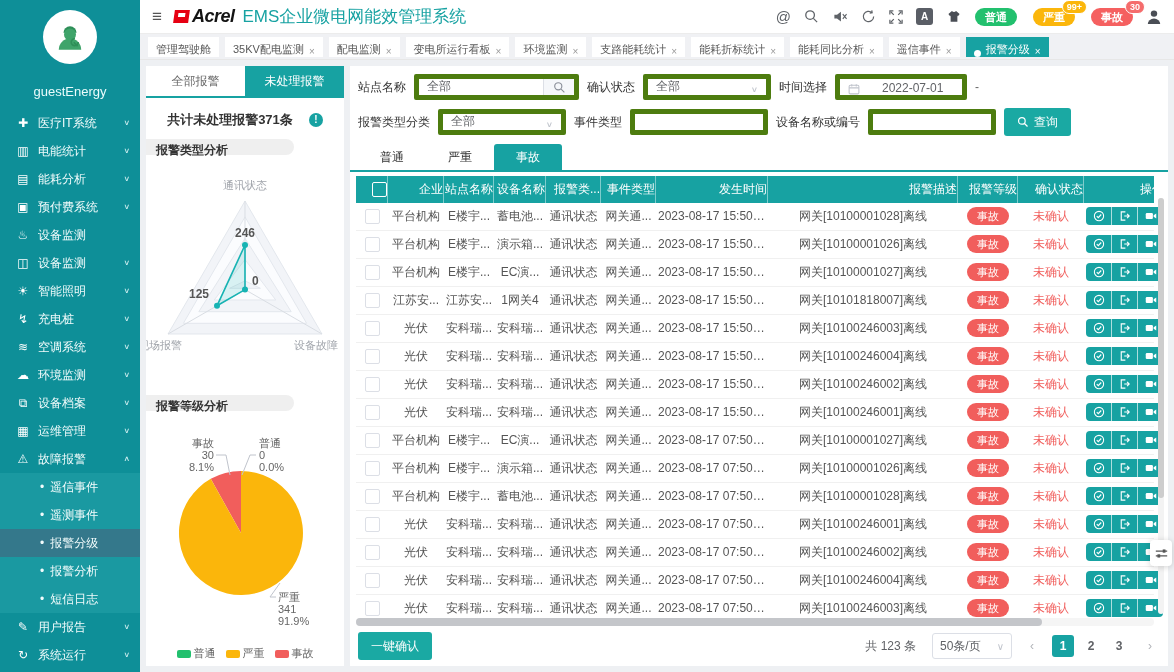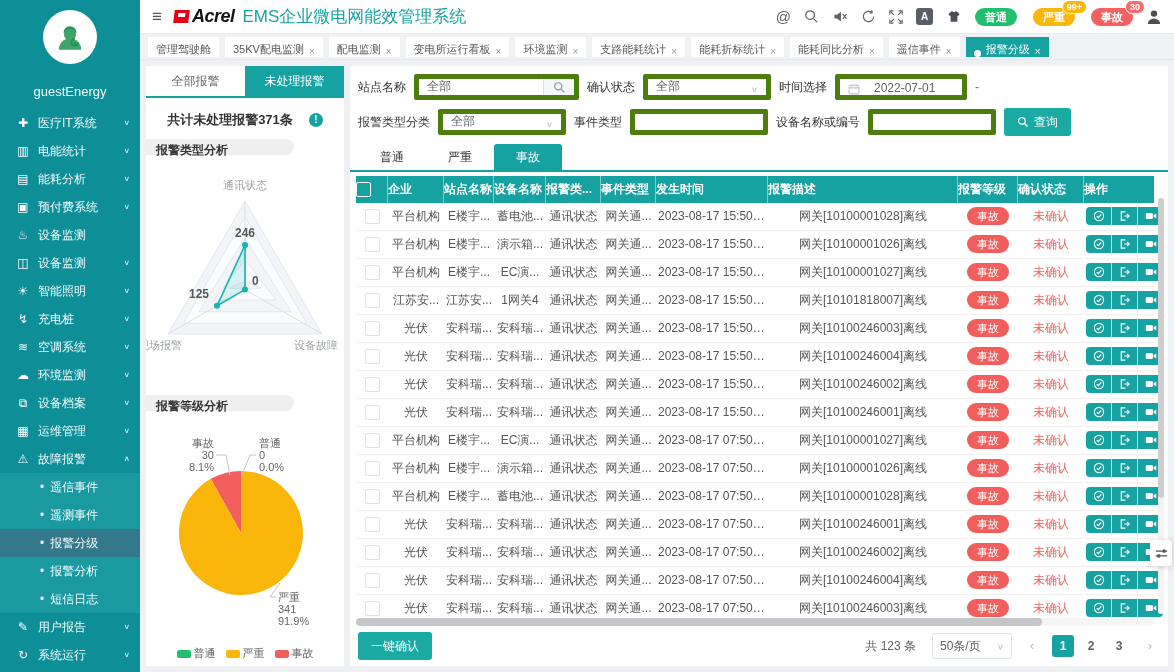--- a/index.html
+++ b/index.html
@@ -68,35 +68,35 @@
   .frow{display:flex;align-items:center;gap:8px;margin-bottom:8px;font-size:12px;color:#333;}
   .fl{white-space:nowrap;flex:none;}
   .fi{height:26px;border:5px solid #4d7c0f;border-radius:2px;display:flex;align-items:flex-end;background:#fff;
     font-size:12px;color:#606266;box-sizing:border-box;}
   .fi .txt{padding:0 8px;flex:1;white-space:nowrap;overflow:hidden;}
   .fi.search{width:165px;}
   .fi .q{width:30px;align-self:stretch;border-left:1px solid #dcdfe6;background:#f5f7fa;display:flex;align-items:center;
     justify-content:center;border-radius:0 3px 3px 0;cursor:pointer;}
   .fi.select{width:128px;justify-content:space-between;padding-right:8px;cursor:pointer;}
   .fi .arrow{color:#c0c4cc;font-size:10px;transform:scaleY(.8);}
-  .fi.date{width:132px;padding:0 8px;gap:14px;}
+  .fi.date{width:132px;padding:0 8px;gap:22px;}
   .fi.plain{width:138px;}
   .dash{color:#666;}
   .btn{height:28px;background:#1aa9a3;color:#fff;border-radius:3px;padding:0 13px;font-size:12px;display:flex;
     align-items:center;gap:5px;cursor:pointer;border:none;white-space:nowrap;}
 
   
   .sev-tabs{display:flex;padding:0 8px;border-bottom:2px solid #17a2a2;margin-top:2px;}
   .sev-tab{min-width:56px;height:26px;line-height:26px;text-align:center;font-size:12px;color:#333;cursor:pointer;padding:0 6px;}
   .sev-tab.active{background:#17a2a2;color:#fff;border-radius:3px 3px 0 0;}
 
   
   .table-area{margin:4px 14px 0 6px;position:relative;}
   .thead{display:flex;height:27px;background:#17a2a2;}
-  .th{color:#fff;font-size:12px;font-weight:bold;line-height:27px;text-align:left;border-right:1px solid rgba(255,255,255,.45);
+  .th{color:#fff;font-size:12px;font-weight:normal;line-height:27px;text-align:right;border-right:1px solid rgba(255,255,255,.45);
     overflow:hidden;white-space:nowrap;box-sizing:border-box;flex:none;}
   .th:last-child{border-right:none;}
   .trow{display:flex;height:27px;border-bottom:1px solid #f0f0f0;}
   .td{font-size:12px;color:#555;line-height:26px;text-align:center;overflow:hidden;white-space:nowrap;
     text-overflow:ellipsis;box-sizing:border-box;padding:0 2px;flex:none;}
   .c0{width:32px;}.c1{width:56px;}.c2{width:50px;}.c3{width:52px;}.c4{width:55px;}.c5{width:55px;}
   .c6{width:112px;}.c7{width:190px;}.c8{width:60px;}.c9{width:66px;}.c10{width:80px;}
   .cb{width:13px;height:13px;border:1px solid #dcdfe6;border-radius:2px;display:inline-block;margin-top:6px;background:#fff;cursor:pointer;}
   .cb.hd{border-color:#fff;background:transparent;}
   .sev-pill{display:inline-block;height:18px;line-height:18px;padding:0 10px;background:#f15e5c;color:#fff;

